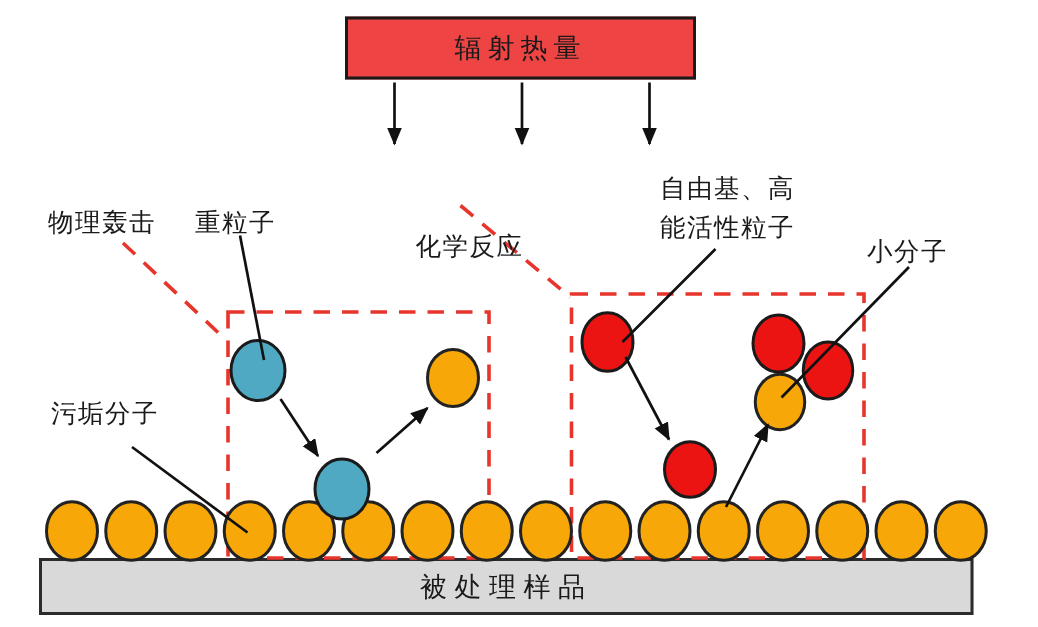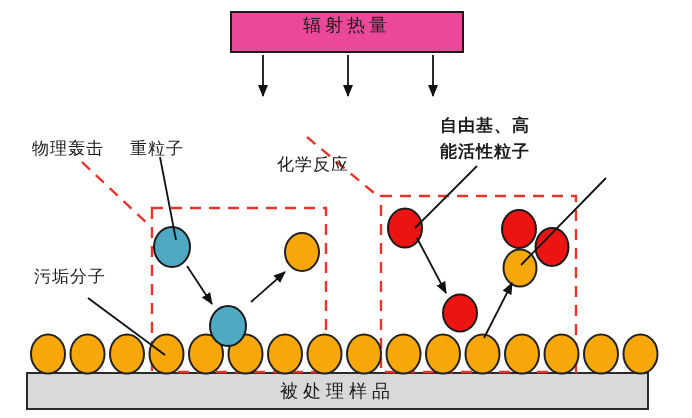--- a/index.html
+++ b/index.html
@@ -7,22 +7,22 @@
     position:relative;width:692px;height:418px;background:#ffffff;
     font-family:"Liberation Sans","DejaVu Sans",sans-serif;
     overflow:hidden;
   }
   .label{
     position:absolute;font-size:17px;color:var(--ink,#1a1a1a);
     white-space:pre-line;line-height:1.5;letter-spacing:1px;
   }
   #radiant-box{
     position:absolute;left:230px;top:11px;width:230px;height:38px;
-    border:2px solid var(--ink,#1a1a1a);background:#ec4899;
-    display:flex;align-items:flex-start;justify-content:center;
+    border:2px solid var(--ink,#1a1a1a);background:#ef4444;
+    display:flex;align-items:center;justify-content:center;
     font-size:18px;letter-spacing:4px;color:var(--ink,#1a1a1a);
   }
   #sample-bar{
     position:absolute;left:26px;top:372px;width:619px;height:34px;
     background:var(--bar_gray,#d9d9d9);border:2px solid #2b2b2b;
     display:flex;align-items:center;justify-content:center;
     font-size:18px;letter-spacing:5px;color:var(--ink,#1a1a1a);
   }
   #overlay{position:absolute;left:0;top:0;z-index:2;}
   .lbl-layer{position:absolute;left:0;top:0;width:100%;height:100%;z-index:3;pointer-events:none;}
@@ -101,18 +101,19 @@
     <path class="leader" d="M88,298 L165,355"></path>
   </svg>
 
   <div class="lbl-layer">
     <div id="radiant-box">
       <span>辐射热量</span>
     </div>
     <div class="label" style="left:32px;top:136px;">物理轰击</div>
     <div class="label" style="left:130px;top:136px;">重粒子</div>
     <div class="label" style="left:277px;top:116px;margin-top:36px;">化学反应</div>
-    <div class="label" style="left:424px;top:113px;width:122px;text-align:center;line-height:1.55;font-weight:bold;">自由基、高
+    <div class="label" style="left:424px;top:113px;width:122px;text-align:center;line-height:1.55;">自由基、高
 能活性粒子</div>
+    <div class="label" style="left:578px;top:155px;">小分子</div>
     <div class="label" style="left:34px;top:265px;font-family:Liberation Mono, monospace;">污垢分子</div>
   </div>
 
 </div>
 
 </body></html>

